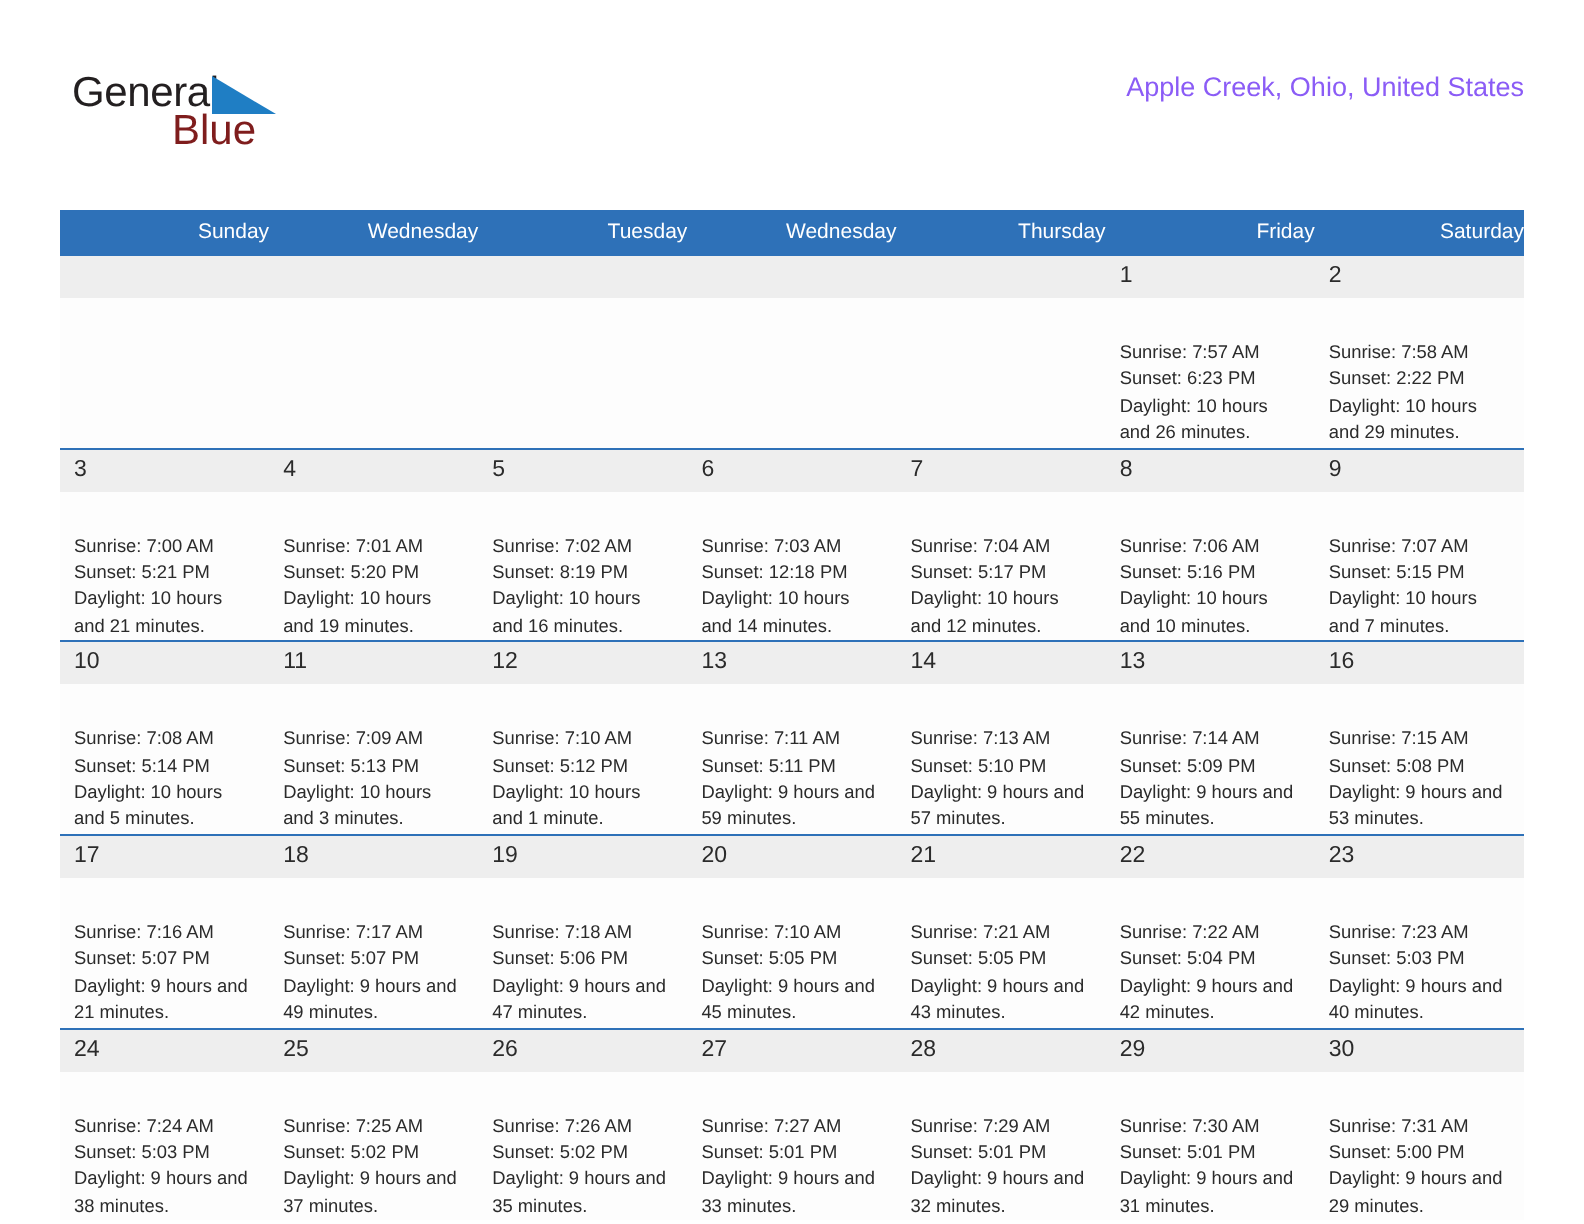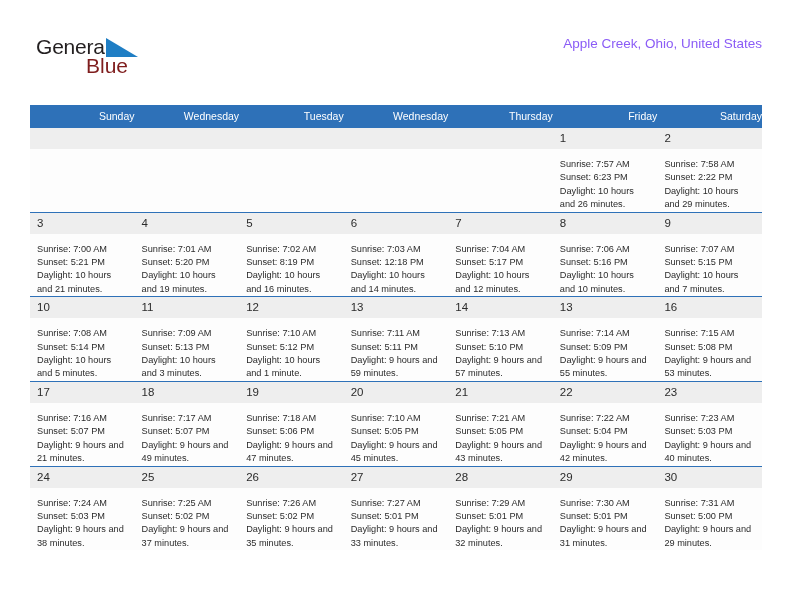--- a/index.html
+++ b/index.html
@@ -120,21 +120,21 @@
     color: #2b2b2b;
     padding: 4px 0 5px 7px;
     height: 12px;
     line-height: 12px;
   }
   td.empty .daynum {
     background: #eeeeee;
     color: transparent;
   }
   .info {
-    padding: 9px 6px 0 7px;
+    padding: 21px 6px 0 7px;
     font-size: 9.2px;
     line-height: 13.4px;
     color: #2b2b2b;
   }
   .info span { display: block; white-space: nowrap; }
   .info .daylight { white-space: normal; }
 </style>
 </head>
 <body>
 

